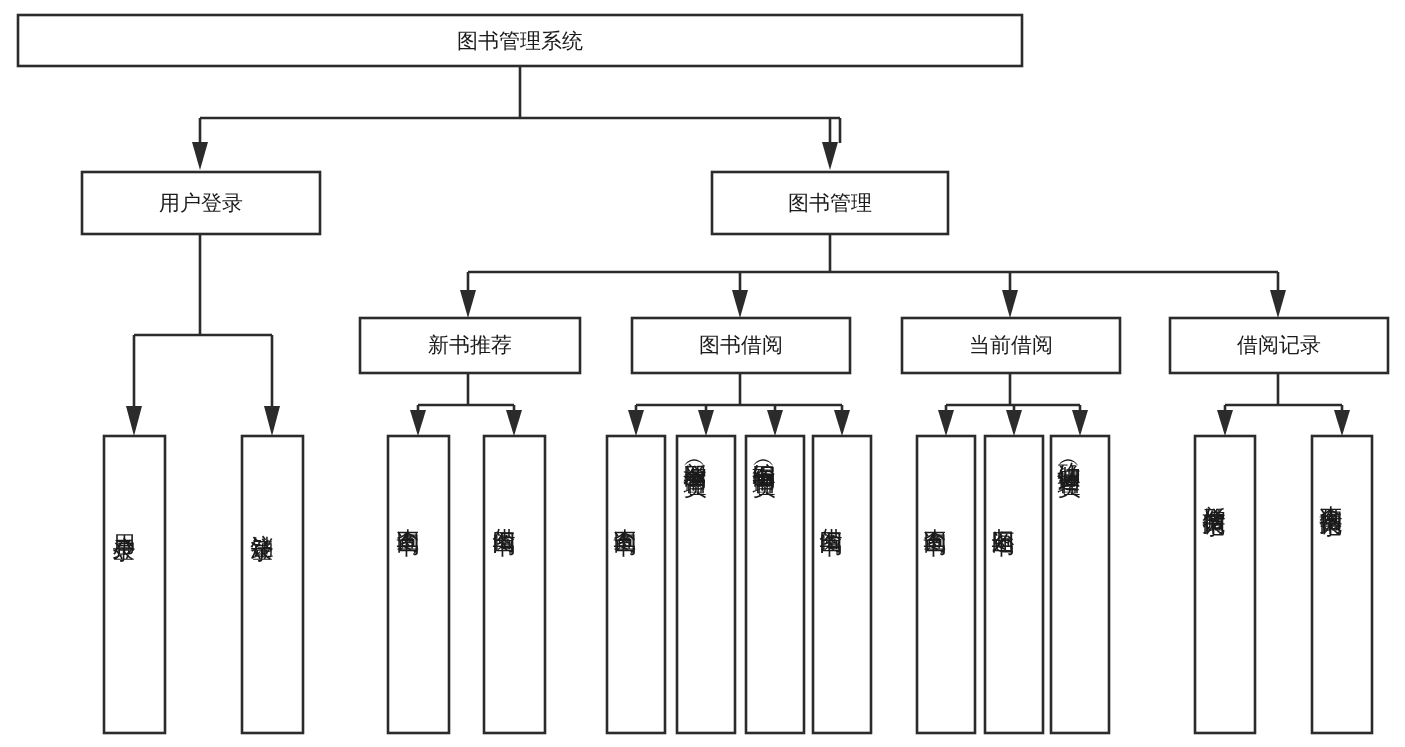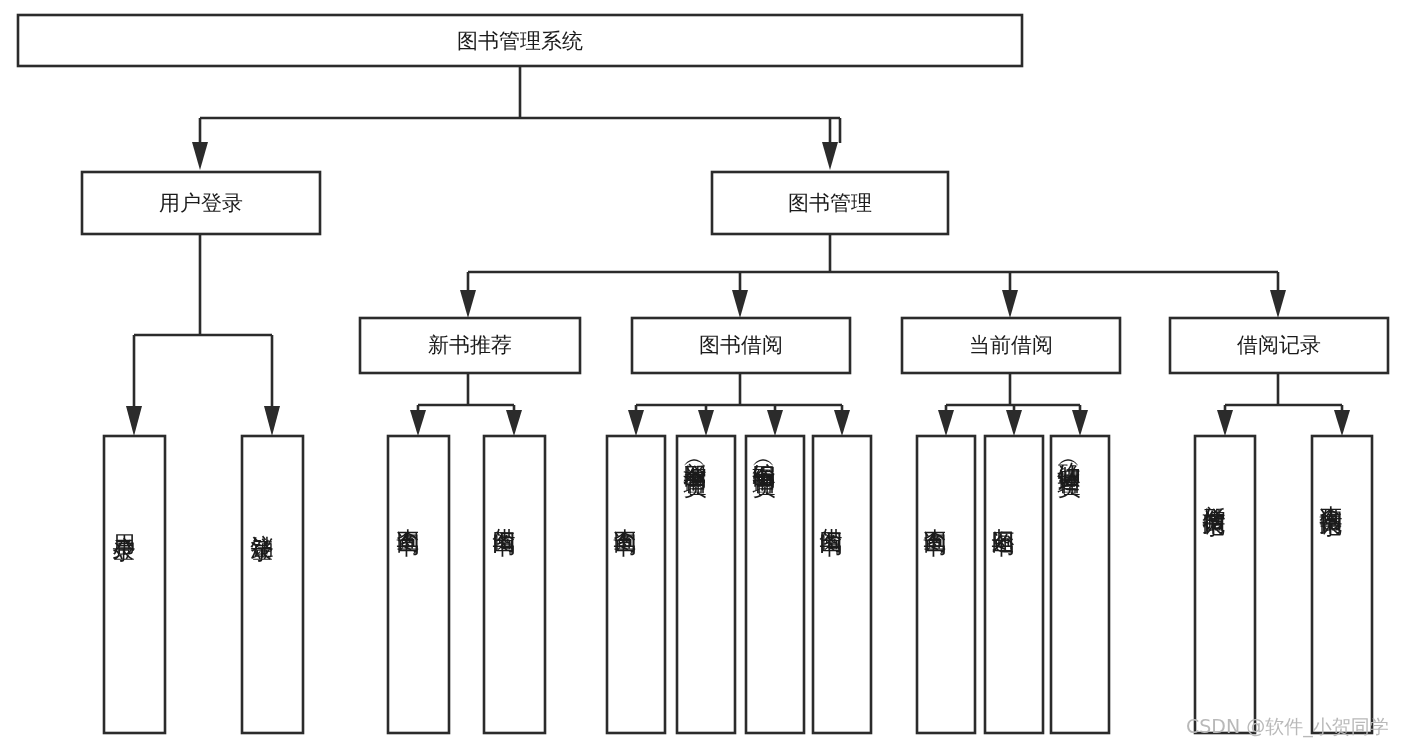--- a/index.html
+++ b/index.html
@@ -242,15 +242,14 @@
   <div class="node-label-v" style="left:752px; top:444px;">编辑图书（管理员）</div>
   <div class="node-label-v" style="left:819px; top:510px;">借阅图书</div>
 
   <div class="node-label-v" style="left:923px; top:510px;">查询图书</div>
   <div class="node-label-v" style="left:991px; top:510px;">归还图书</div>
   <div class="node-label-v" style="left:1057px; top:444px;">确认归还（管理员）</div>
 
   <div class="node-label-v" style="left:1202px; top:487px;">新增借阅记录</div>
   <div class="node-label-v" style="left:1319px; top:487px;">查询借阅记录</div>
 
-  <div class="watermark">CSDN @软件_小贺同学</div>
 
 </div>
 
 </body></html>

